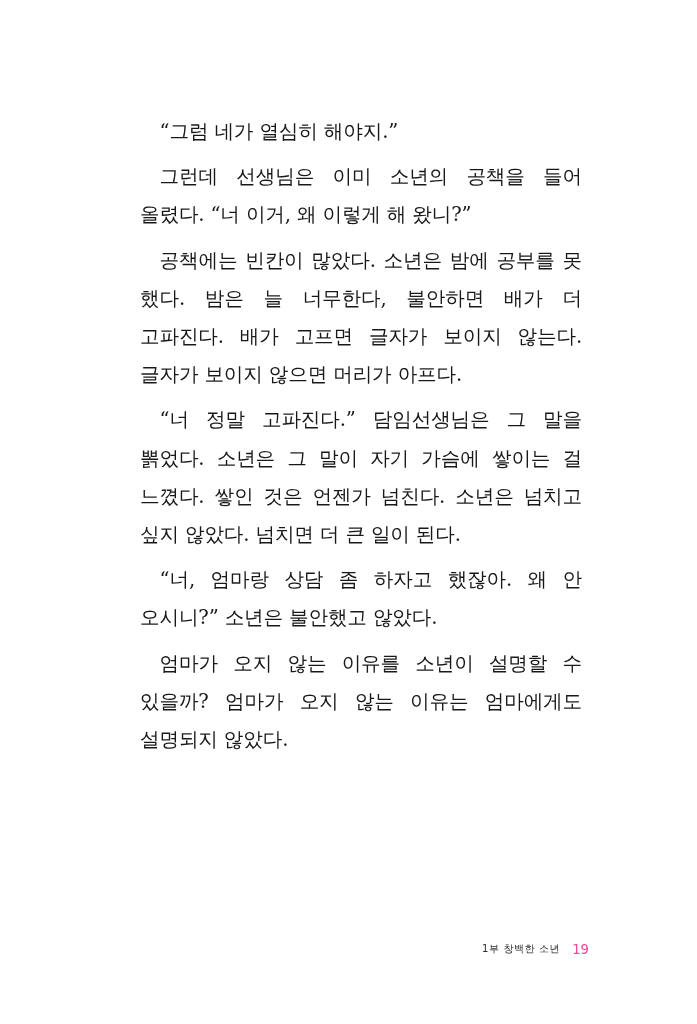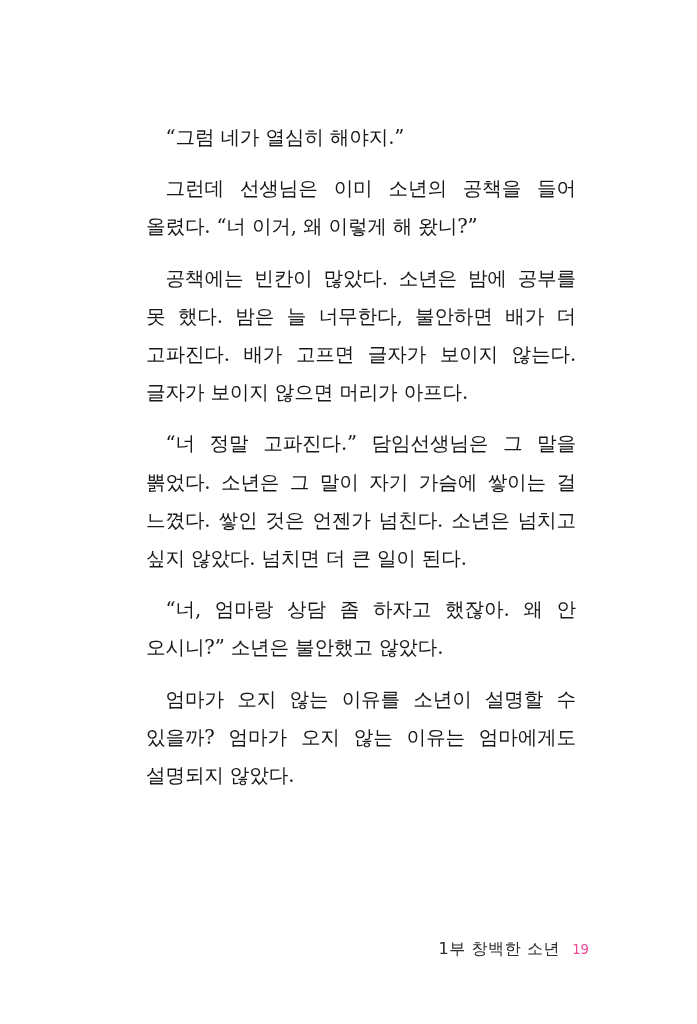--- a/index.html
+++ b/index.html
@@ -20,21 +20,21 @@
   }
 
   .text-column {
     position: absolute;
     left: 133px;
     top: 106px;
     width: 456px;
   }
 
   .para {
-    margin: 13px;
+    margin: 7px;
     font-family: "DejaVu Serif", "Liberation Serif", serif;
     font-size: 19.6px;
     line-height: 38.2px;
     color: #181818;
     text-align: justify;
     text-justify: inter-character;
     text-indent: 1em;
     word-break: keep-all;
     overflow-wrap: break-word;
     letter-spacing: -0.15px;
@@ -53,21 +53,21 @@
     height: 26px;
     padding-right: 108px;
     display: flex;
     align-items: center;
     justify-content: flex-end;
     box-sizing: border-box;
   }
 
   .footer-running-title {
     font-family: "DejaVu Sans", "Liberation Sans", sans-serif;
-    font-size: 16px;
+    font-size: 10px;
     letter-spacing: 0.6px;
     color: #2b2b2b;
     white-space: nowrap;
   }
 
   .footer-page-number {
     font-family: "DejaVu Sans", "Liberation Sans", sans-serif;
     font-size: 13.2px;
     color: #ec4899;
     margin-left: 12px;

